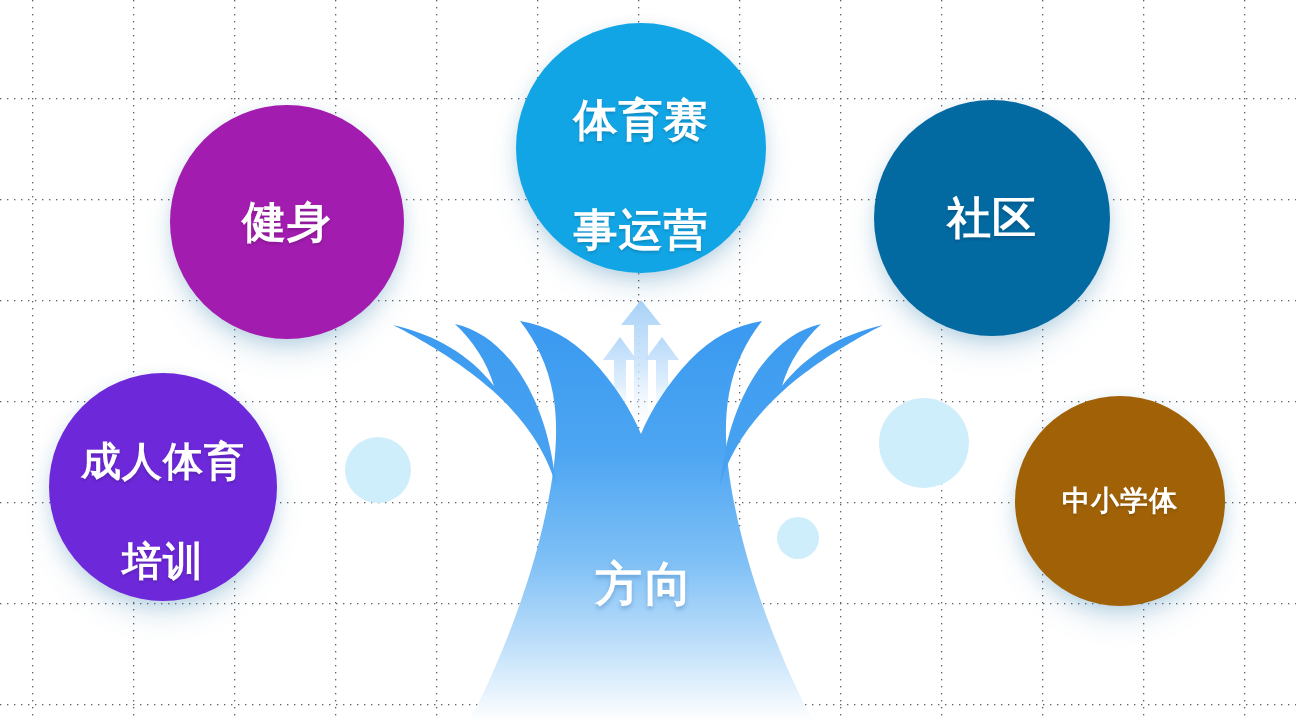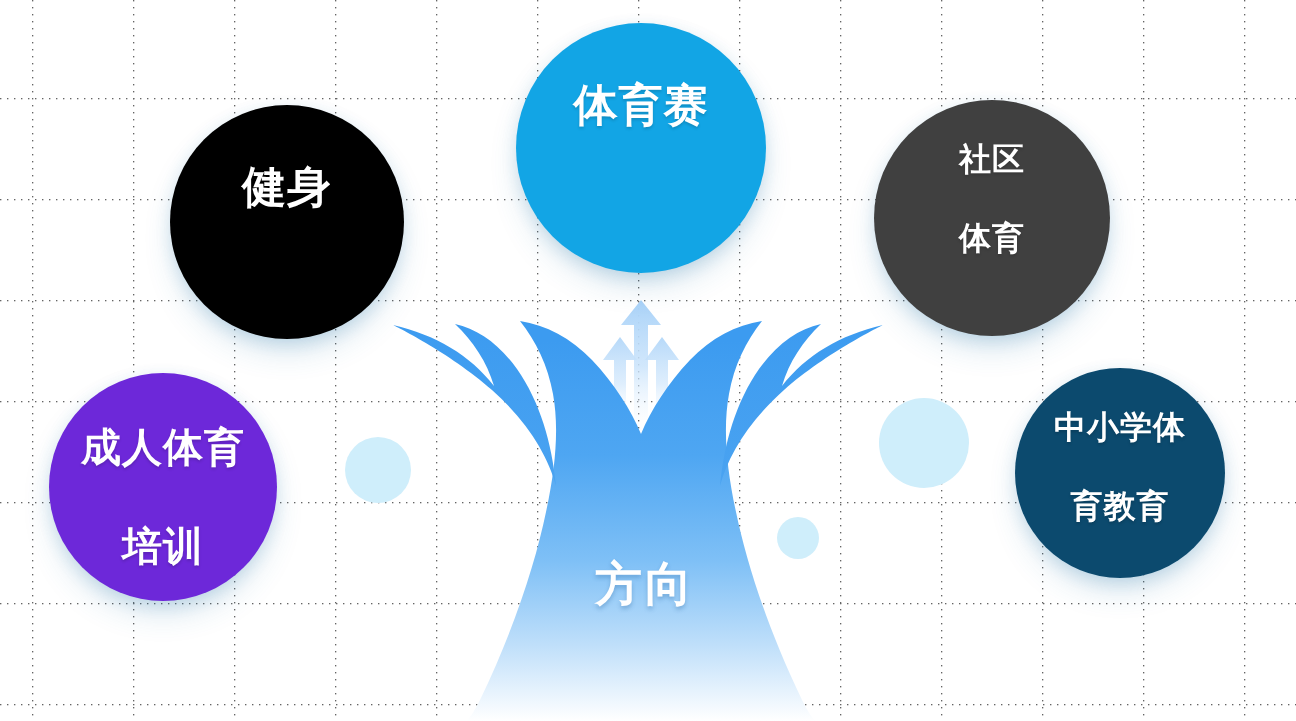--- a/index.html
+++ b/index.html
@@ -26,21 +26,21 @@
 
   
   .tree-svg{
     position:absolute;left:0;top:0;width:1296px;height:721px;
     pointer-events:none;
   }
 
   
   .node{
     position:absolute;border-radius:50%;
-    display:flex;align-items:flex-start;justify-content:center;
+    display:flex;align-items:center;justify-content:center;
     text-align:center;
     color:#fff;
     font-weight:700;
     letter-spacing:1px;
     line-height:1.24;
     text-shadow:0 2px 3px rgba(0,0,0,.16);
     box-sizing:border-box;
   }
   .node .label{white-space:pre-line;display:block;}
 
@@ -171,46 +171,45 @@
              C 724 443, 736 402, 759 369
              C 777 344, 798 329, 821 324
              C 803 341, 789 362, 782 386
              C 806 355, 840 335, 883 325 Z"></path>
   </svg>
 
   <div class="center-caption">
     <div>方向</div>
   </div>
 
-  <div class="node shadow-soft" style="left:170px;top:105px;width:234px;height:234px;background:#000000;font-size:44px;">
+  <div class="node shadow-soft" style="left:170px;top:105px;width:234px;height:234px;background:#a21caf;font-size:44px;">
     <span class="label">
       <span>健身</span><br>
     </span>
   </div>
 
   <div class="node shadow-soft" style="left:516px;top:23px;width:250px;height:250px;background:#12A5E5;font-size:44px;">
     <span class="label">
       <span>体育赛</span><br>
-    </span>
-  </div>
-
-  <div class="node shadow-soft" style="left:874px;top:100px;width:236px;height:236px;background:#404040;font-size:32px;">
+      <span>事运营</span>
+    </span>
+  </div>
+
+  <div class="node shadow-soft" style="left:874px;top:100px;width:236px;height:236px;background:#0369a1;font-size:44px;">
     <span class="label">
       <span>社区</span><br>
-      <span>体育</span>
     </span>
   </div>
 
   <div class="node shadow-soft" style="left:49px;top:373px;width:228px;height:228px;background:#6d28d9;font-size:40px;">
     <span class="label">
       <span>成人体育</span><br>
       <span>培训</span>
     </span>
   </div>
 
-  <div class="node shadow-soft" style="left:1015px;top:368px;width:210px;height:210px;background:#0c4a6e;font-size:32px;">
+  <div class="node shadow-soft" style="left:1015px;top:396px;width:210px;height:210px;background:#a16207;font-size:28px;">
     <span class="label">
       <span>中小学体</span><br>
-      <span>育教育</span>
     </span>
   </div>
 
 </div>
 
 </body></html>

